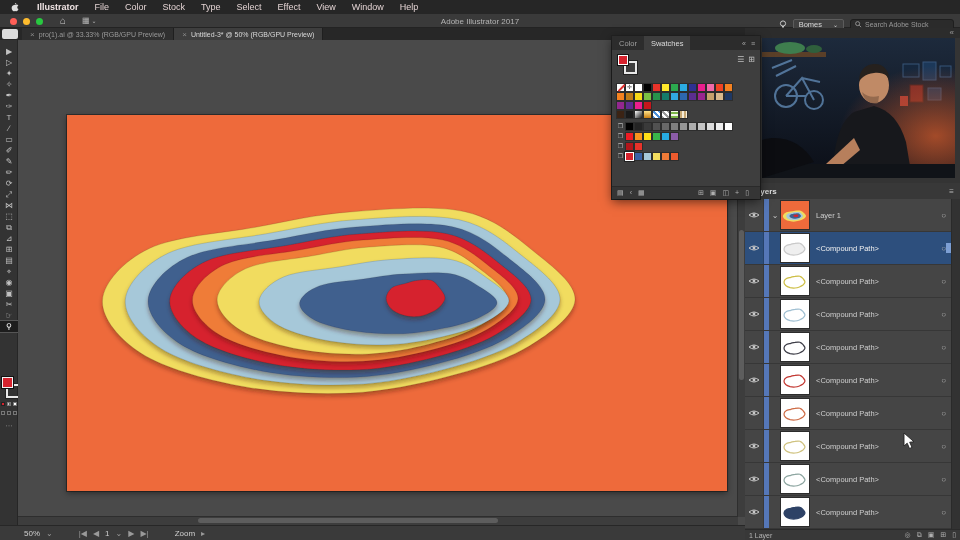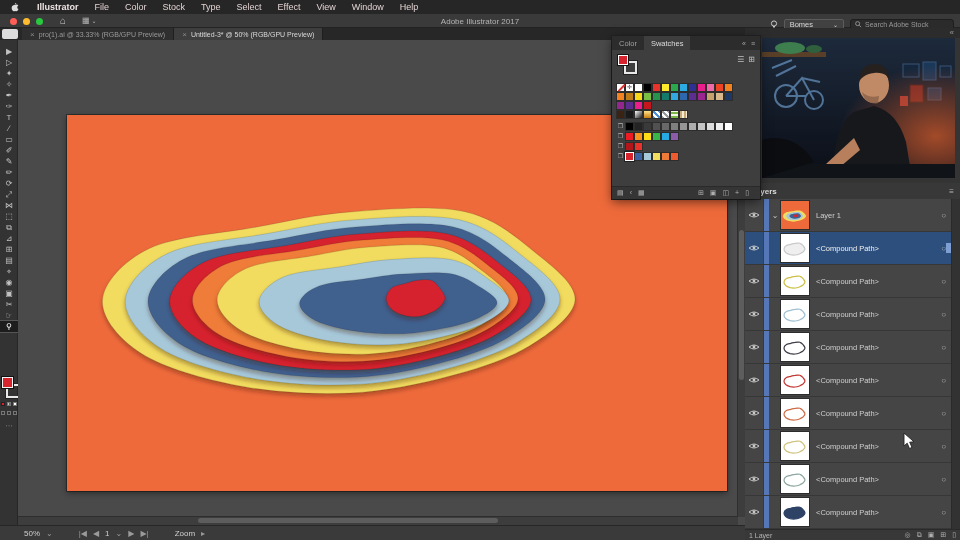--- a/index.html
+++ b/index.html
@@ -14,21 +14,21 @@
   
   .titlebar{position:absolute;left:0;top:14px;width:960px;height:14px;background:#3a3a3a;
             border-bottom:1px solid #232323;box-sizing:border-box;}
   .tl{position:absolute;top:4px;width:7px;height:7px;border-radius:50%;}
   .tl.r{left:10px;background:#ff5f57}.tl.y{left:23px;background:#febc2e}.tl.g{left:36px;background:#28c840}
   .tb-home{position:absolute;left:60px;top:1px;font-size:10px;color:#c9c9c9;}
   .tb-grid{position:absolute;left:82px;top:2px;font-size:8px;color:#b9b9b9;letter-spacing:2px;}
   .tb-title{position:absolute;left:50%;transform:translateX(-50%);top:3px;font-size:8px;color:#b3b3b3;}
   .tb-right{position:absolute;right:6px;top:1.5px;display:flex;align-items:center;gap:6px;}
   .ws-btn{border:1px solid #5c5c5c;border-radius:2px;font-size:7.5px;color:#d8d8d8;padding:0px 5px;
-          height:10px;display:flex;align-items:center;gap:20px;background:#414141;}
+          height:10px;display:flex;align-items:center;gap:11px;background:#414141;}
   .searchbox{width:94px;height:10px;background:#2b2b2b;border:1px solid #1e1e1e;border-radius:3px;
              display:flex;align-items:center;gap:3px;padding:0 4px;font-size:7px;color:#989898;}
   
   .tabbar{position:absolute;left:0;top:28px;width:745px;height:12px;background:#272727;display:flex;align-items:stretch;}
   .tab-sliver{width:16px;height:10px;margin:1px 4px 0 2px;background:#dcdcdc;border-radius:2px;}
   .tab{display:flex;align-items:center;gap:4px;padding:0 8px;font-size:7px;color:#9a9a9a;background:#2f2f2f;
        border-right:1px solid #1f1f1f;white-space:nowrap;}
   .tab.active{background:#3e3e3e;color:#d9d9d9;}
   .tab .close{font-size:8px;color:#8a8a8a;}
   

